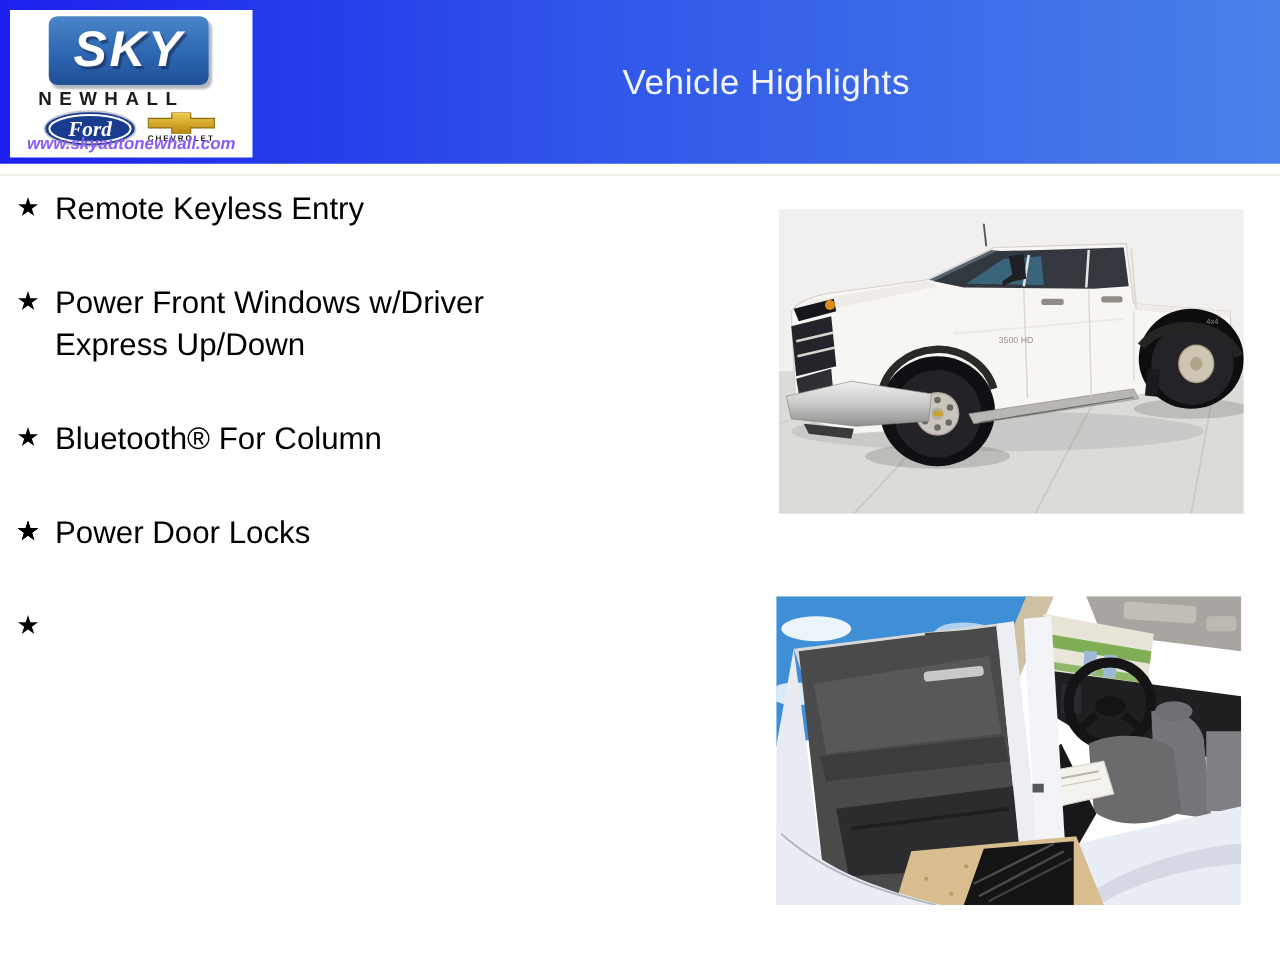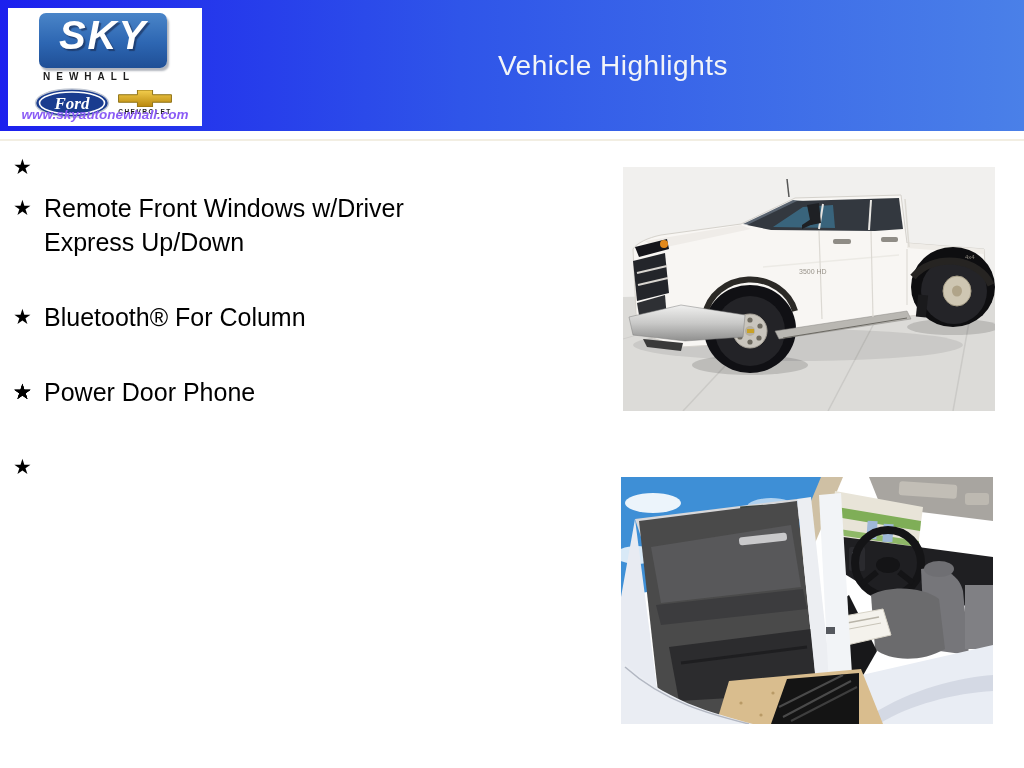--- a/index.html
+++ b/index.html
@@ -23,29 +23,29 @@
   }
   
   .logo{
     position:absolute;left:8px;top:8px;width:194px;height:118px;
     background:#ffffff;
   }
   .sky-badge{
     position:absolute;left:31px;top:5px;width:128px;height:55px;
     background:linear-gradient(180deg,#4a85c8 0%,#2d66b2 55%,#1f4f96 100%);
     border-radius:7px;box-shadow:2px 3px 2px #b2b6be;
-    display:flex;align-items:flex-start;justify-content:center;
+    display:flex;align-items:center;justify-content:center;
   }
   .sky-badge span{
     color:#ffffff;font-weight:700;font-style:italic;font-size:40px;
     letter-spacing:2px;text-shadow:2px 2px 1px rgba(25,45,85,.65);
   }
   .newhall{
     position:absolute;left:0;top:63px;width:156px;text-align:center;
-    font-size:10px;font-weight:600;letter-spacing:6px;text-indent:6px;color:#1c1c1c;
+    font-size:15px;font-weight:600;letter-spacing:6px;text-indent:6px;color:#1c1c1c;
   }
   .ford{position:absolute;left:26px;top:80px;width:76px;height:30px;}
   .chevy{position:absolute;left:110px;top:82px;width:54px;height:17px;}
   .chevy-label{
     position:absolute;left:100px;top:100px;width:74px;text-align:center;
     font-size:6.5px;font-weight:700;letter-spacing:1.5px;color:#1c1c1c;
   }
   .website{
     position:absolute;left:0;bottom:4px;width:194px;text-align:center;
     font-size:13.5px;font-weight:700;font-style:italic;color:#8b5cf6;
@@ -98,28 +98,28 @@
       <polygon points="0,5 20,5 20,0 36,0 36,5 56,5 56,13 36,13 36,18 20,18 20,13 0,13" fill="url(#gold)" stroke="#8a6d10" stroke-width="1"></polygon>
     </svg>
     <div class="chevy-label">CHEVROLET</div>
 
     <div class="website">www.skyautonewhall.com</div>
   </div>
 </div>
 <div class="header-divider"></div>
 
 <ul class="features">
-  <li><span class="star">★</span></li>
-  <li><span class="star">★</span><span>Remote Front Windows w/Driver
+  <li><span class="star">★</span><span>Remote Keyless Entry</span></li>
+  <li><span class="star">★</span><span>Power Front Windows w/Driver
 Express Up/Down</span></li>
   <li><span class="star">★</span><span>Bluetooth® For Column</span></li>
   <li><span class="star">★</span></li>
   <li><span class="star">★</span></li>
   <li><span class="star">★</span></li>
-  <li><span class="star">★</span><span>Power Door Phone</span></li>
+  <li><span class="star">★</span><span>Power Door Locks</span></li>
   <li><span class="star">★</span></li>
 </ul>
 
 <div class="photo photo-exterior">
 <svg viewBox="0 0 372 244">
   <defs>
     <linearGradient id="chromeGrad" x1="0" y1="0" x2="0" y2="1">
       <stop offset="0" stop-color="#f0f0ef"></stop>
           <stop offset="0.5" stop-color="#c9c9c8"></stop>
           <stop offset="1" stop-color="#8f8f8e"></stop>

